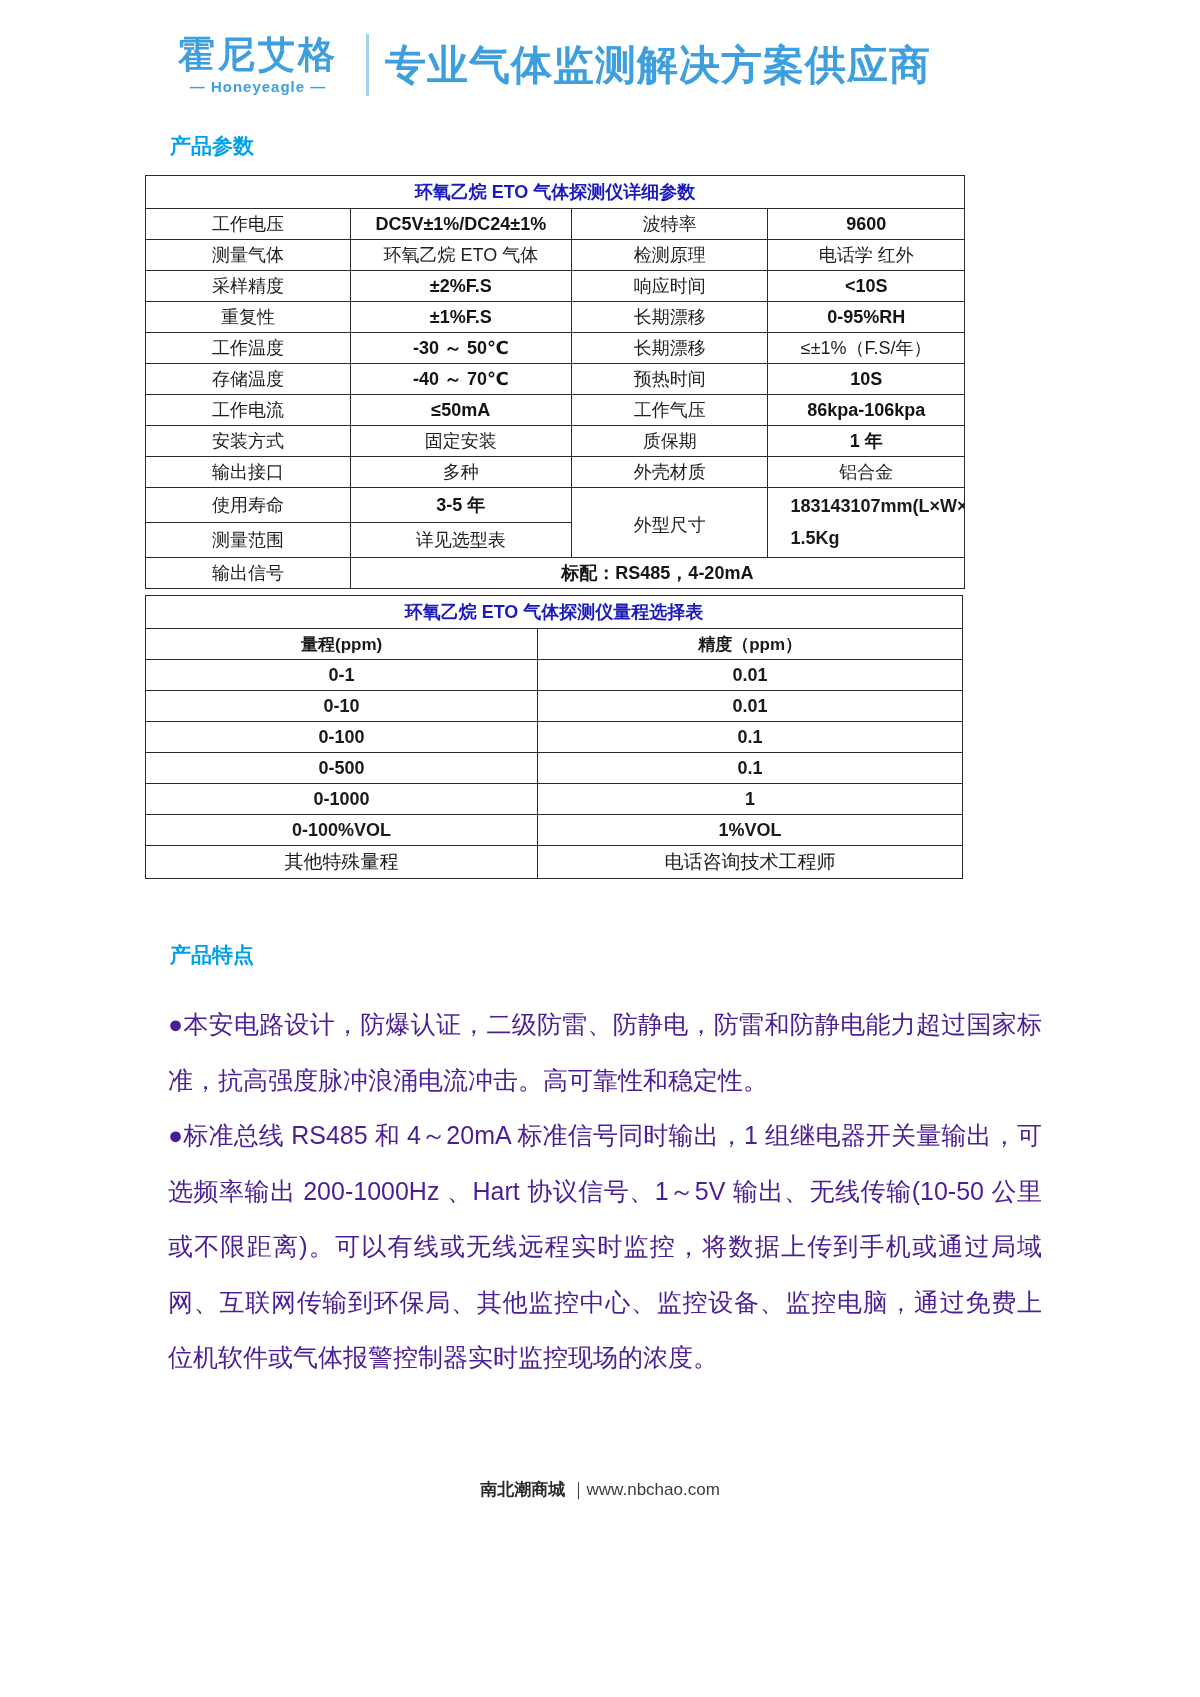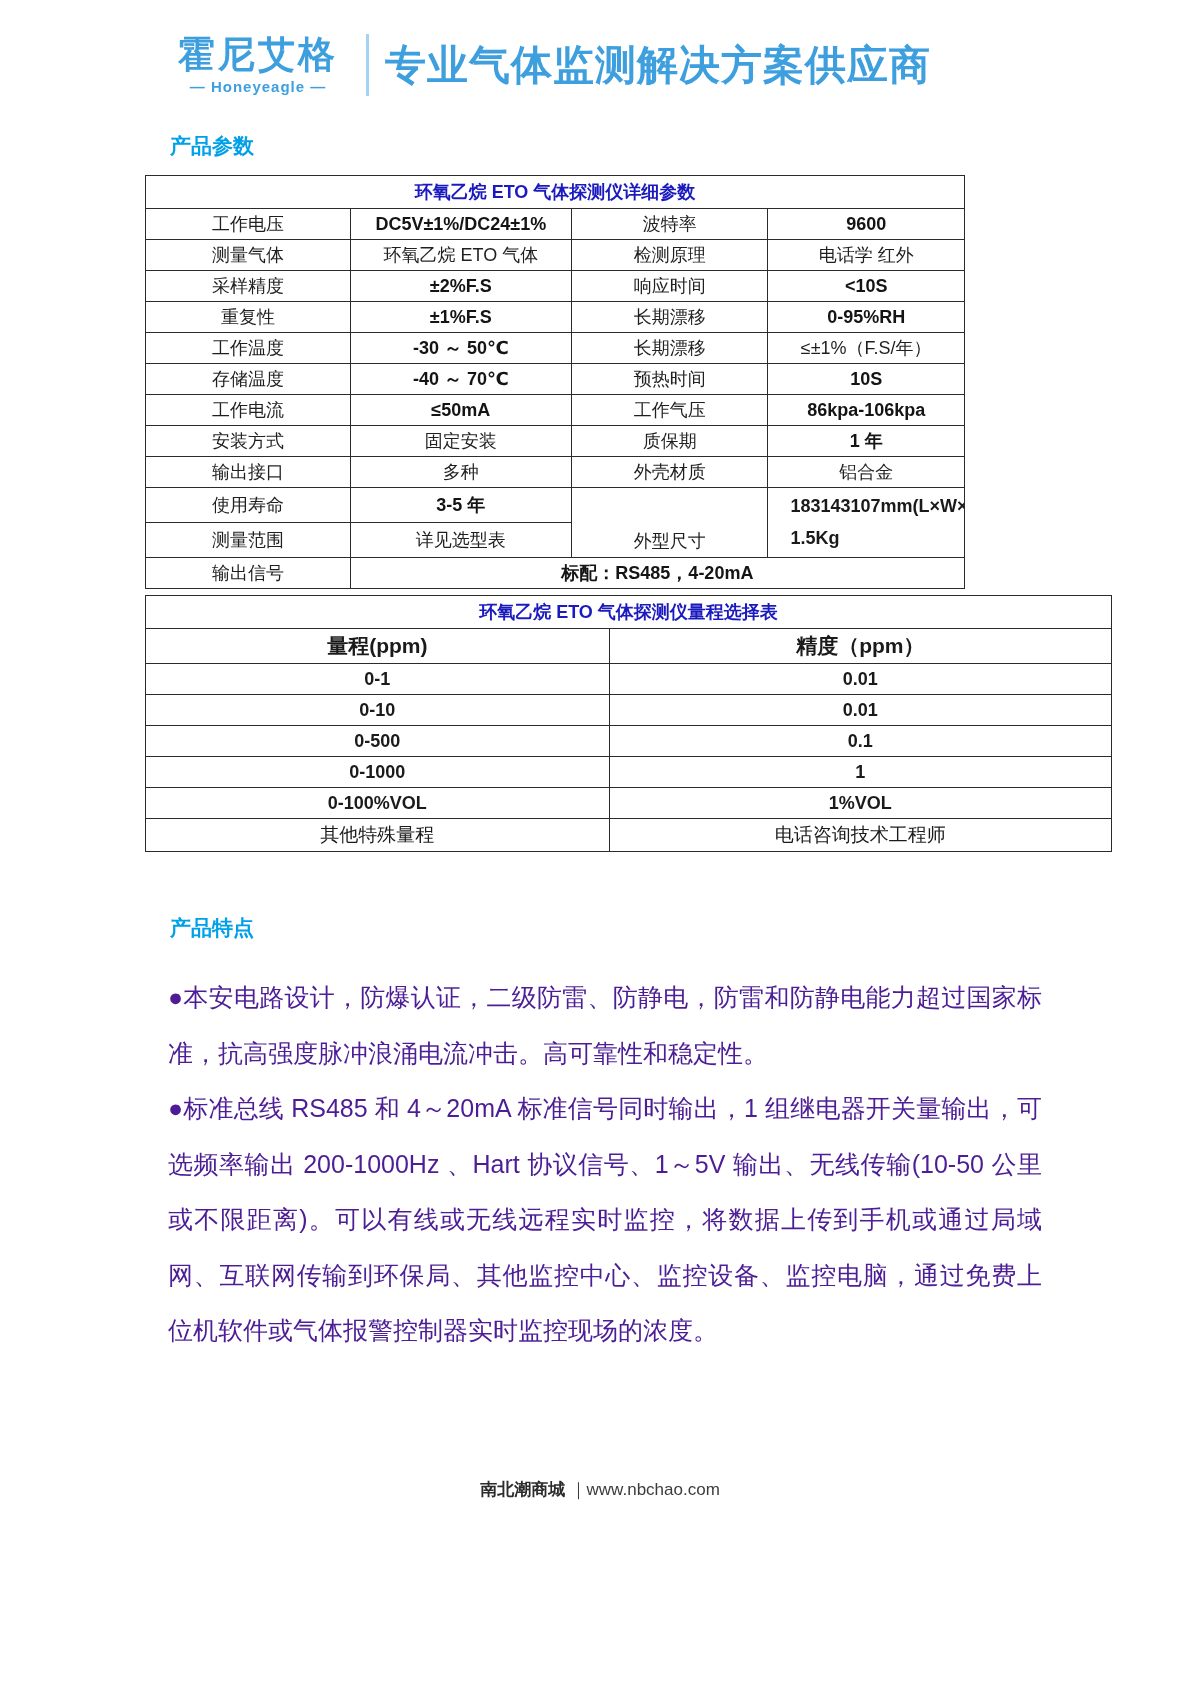--- a/index.html
+++ b/index.html
@@ -17,36 +17,36 @@
   .logo-title { font-size: 37px; font-weight: bold; color: #3e9fdf; letter-spacing: 3px; line-height: 1.1; }
   .logo-sub { font-size: 15px; font-weight: bold; color: #3e9fdf; letter-spacing: 1px; margin-top: 3px; }
   .header-divider { width: 3px; height: 62px; background: #a5d2f0; margin: 0 16px 0 18px; }
   .tagline { font-size: 41px; font-weight: bold; color: #3e9fdf; letter-spacing: 1px; white-space: nowrap; }
 
   .section-heading { font-size: 21px; font-weight: bold; color: #00a0e8; margin: 36px 0 15px 170px; }
   .section-heading.features { margin-top: 62px; margin-bottom: 28px; }
 
   table { border-collapse: collapse; margin-left: 145px; table-layout: fixed; }
   .spec-table { width: 820px; }
-  .range-table { width: 967px; margin-top: 6px; }
+  .range-table { width: 818px; margin-top: 6px; }
   td, th {
     border: 1px solid #2b2b2b;
     text-align: center;
     font-size: 18px;
     padding: 3px 6px;
     height: 31px;
     overflow: hidden;
   }
   .tbl-title { color: #1a1abf; font-weight: bold; font-size: 18px; height: 33px; }
   .lbl { font-weight: 400; color: #1f1f1f; }
   .val { font-weight: bold; color: #141414; }
-  .dim-label { vertical-align: bottom; padding-bottom: 4px; font-weight: 400; }
+  .dim-label { vertical-align: bottom; padding-bottom: 20px; font-weight: 400; }
   .dim-value { text-align: left; padding-left: 22px; font-weight: bold; line-height: 1.75; }
 
-  .range-table th { font-weight: bold; font-size: 21px; }
+  .range-table th { font-weight: bold; font-size: 17px; }
   .range-table td { font-weight: bold; }
   .range-table tr.normal-row td { font-weight: 400; font-size: 19px; }
 
   .feature {
     width: 874px;
     margin: 0 12px 0 168px;
     font-size: 25px;
     line-height: 2.22;
     text-align: justify;
     color: #4c1d95;
@@ -176,20 +176,24 @@
       </tr>
       <tr>
         <td>0-1</td>
         <td>0.01</td>
       </tr>
       <tr>
         <td>0-10</td>
         <td>0.01</td>
       </tr>
       <tr>
+        <td>0-100</td>
+        <td>0.1</td>
+      </tr>
+      <tr>
         <td>0-500</td>
         <td>0.1</td>
       </tr>
       <tr>
         <td>0-1000</td>
         <td>1</td>
       </tr>
       <tr>
         <td>0-100%VOL</td>
         <td>1%VOL</td>

